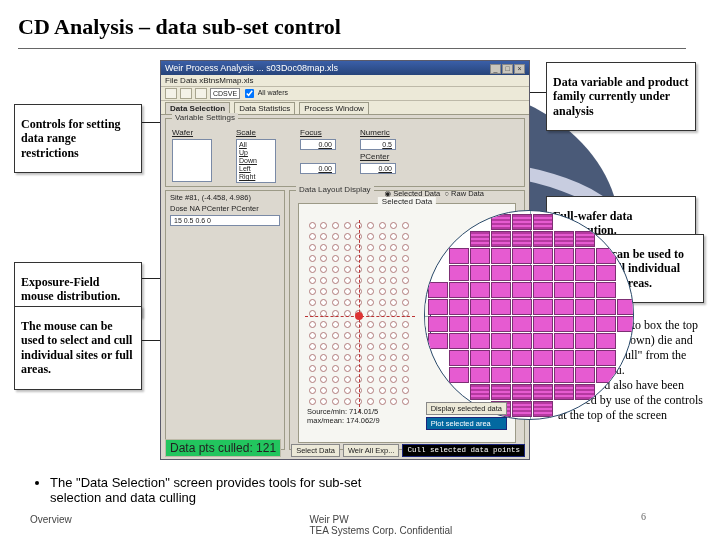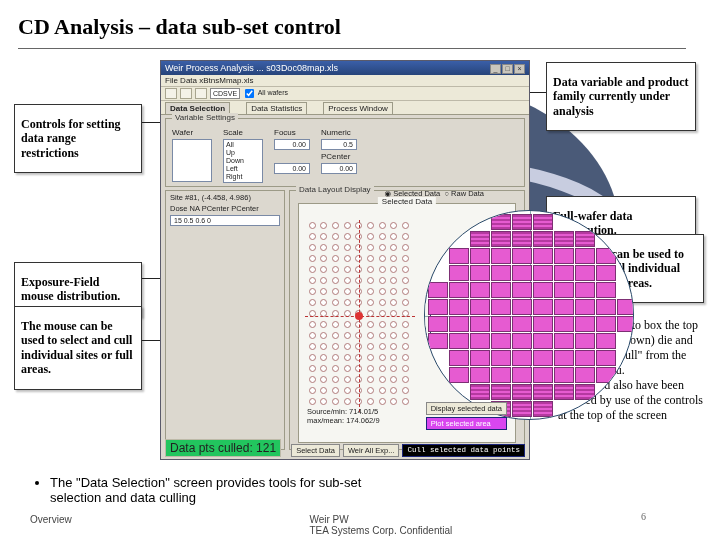--- a/index.html
+++ b/index.html
@@ -16,27 +16,27 @@
 
   
   .shot { position: absolute; left: 160px; top: 60px; width: 370px; height: 400px; background: #dcd8cf; border: 1px solid #5a5a6a; font-family: Tahoma, Arial, sans-serif; font-size: 8px; color: #222; }
   .shot-title { background: linear-gradient(#3a5fa8,#27447a); color: #fff; height: 14px; line-height: 14px; padding: 0 4px; font-size: 9px; display: flex; justify-content: space-between; }
   .shot-title .btns span { display: inline-block; width: 11px; height: 10px; background: #c9c6bd; border: 1px solid #888; margin-left: 1px; text-align: center; line-height: 8px; font-size: 7px; color: #333; }
   .menubar { background: #ece9d8; height: 12px; line-height: 12px; padding: 0 4px; border-bottom: 1px solid #bdb9a8; }
   .toolbar { background: #ece9d8; height: 14px; padding: 1px 4px; border-bottom: 1px solid #bdb9a8; display: flex; gap: 3px; align-items: center; }
   .toolbar .tbbtn { width: 12px; height: 11px; background: #f4f2e8; border: 1px solid #a8a58f; }
   .toolbar .combo { background: #fff; border: 1px solid #888; height: 11px; line-height: 10px; padding: 0 2px; font-size: 7px; }
   .toolbar .chk { font-size: 7px; }
-  .tabs { background: #ece9d8; height: 14px; padding: 0 4px; display: flex; gap: 16px; align-items: flex-end; border-bottom: 1px solid #9c9a87; }
+  .tabs { background: #ece9d8; height: 14px; padding: 0 4px; display: flex; gap: 4px; align-items: flex-end; border-bottom: 1px solid #9c9a87; }
   .tabs .tab { background: #ece9d8; border: 1px solid #9c9a87; border-bottom: none; padding: 1px 4px; font-size: 8px; }
   .tabs .tab.active { background: #dcd8cf; font-weight: bold; }
 
   .panel { margin: 3px 4px; border: 1px solid #9c9a87; background: #dcd8cf; }
   .panel-title { position: relative; top: -6px; left: 6px; background: #dcd8cf; padding: 0 3px; display: inline-block; font-size: 8px; color: #333; }
-  .vars { height: 58px; display: flex; padding: 0 6px 4px 6px; gap: 11px; }
+  .vars { height: 58px; display: flex; padding: 0 6px 4px 6px; gap: 24px; text-decoration: underline; }
   .vars .col { display: flex; flex-direction: column; gap: 2px; font-size: 8px; }
   .vars .field { background: #fff; border: 1px solid #7a8aa6; height: 11px; line-height: 10px; padding: 0 3px; font-size: 7px; text-align: right; width: 36px; }
   .vars .list { background: #fff; border: 1px solid #7a8aa6; width: 40px; height: 44px; font-size: 7px; padding: 1px 2px; line-height: 1.15; }
   .vars label { font-size: 8px; }
 
   .siterow { display: flex; gap: 4px; padding: 0 4px; }
   .sitebox { border: 1px solid #9c9a87; background: #dcd8cf; padding: 2px 4px 4px 4px; }
   .sitebox .hdr { font-size: 7.5px; margin-bottom: 2px; }
   .sitebox .vals { background: #fff; border: 1px solid #7a8aa6; height: 11px; line-height: 10px; padding: 0 3px; font-size: 7px; }
 
@@ -56,21 +56,21 @@
   .wafer { position: absolute; left: 125px; top: 6px; width: 210px; height: 210px; border-radius: 50%; border: 1px solid #2a4a6a; background: #fff; overflow: hidden; }
   .wafer .flat { position: absolute; left: -4px; top: 92px; width: 10px; height: 30px; background: #f6f6f2; border-right: 1px solid #2a4a6a; }
   .die { position: absolute; width: 20px; height: 16px; background: #e65bd1; border: 1px solid #7d2f74; }
   .die.cull { background: repeating-linear-gradient(0deg,#b53aa0,#b53aa0 2px,#e65bd1 2px,#e65bd1 4px); }
   .waf-axis-h { position: absolute; left: 0; top: 105px; width: 100%; border-top: 1px solid #8aa; }
   .waf-axis-v { position: absolute; top: 0; left: 105px; height: 100%; border-left: 1px solid #8aa; }
 
   .status { position: absolute; left: 8px; bottom: 12px; right: 8px; display: flex; justify-content: space-between; align-items: center; }
   .status .txt { font-size: 7.5px; line-height: 1.2; }
   .status .btn { background: #ece9d8; border: 1px solid #888; padding: 1px 4px; font-size: 7.5px; }
-  .status .btn.blue { background: #d946ef; color: #fff; border-color: #1b257a; }
+  .status .btn.blue { background: #0369a1; color: #fff; border-color: #1b257a; }
 
   .bot-status { position: absolute; left: 4px; bottom: 2px; font-size: 12px; background: #22c55e; border: 1px solid #bdb9a8; padding: 1px 4px; }
   .bot-btns { position: absolute; right: 4px; bottom: 2px; display: flex; gap: 3px; }
   .bot-btns .btn { background: #ece9d8; border: 1px solid #888; padding: 1px 4px; font-size: 7.5px; margin-top: 36px; }
   .bot-btns .btn.blue { background: #000000; color: #fff; border-color: #1b257a; font-family: Liberation Mono, monospace; }
 
   
   .rtext { position: absolute; font-size: 12px; line-height: 1.25; }
   .rtext ul { list-style: disc; padding-left: 16px; }
 

